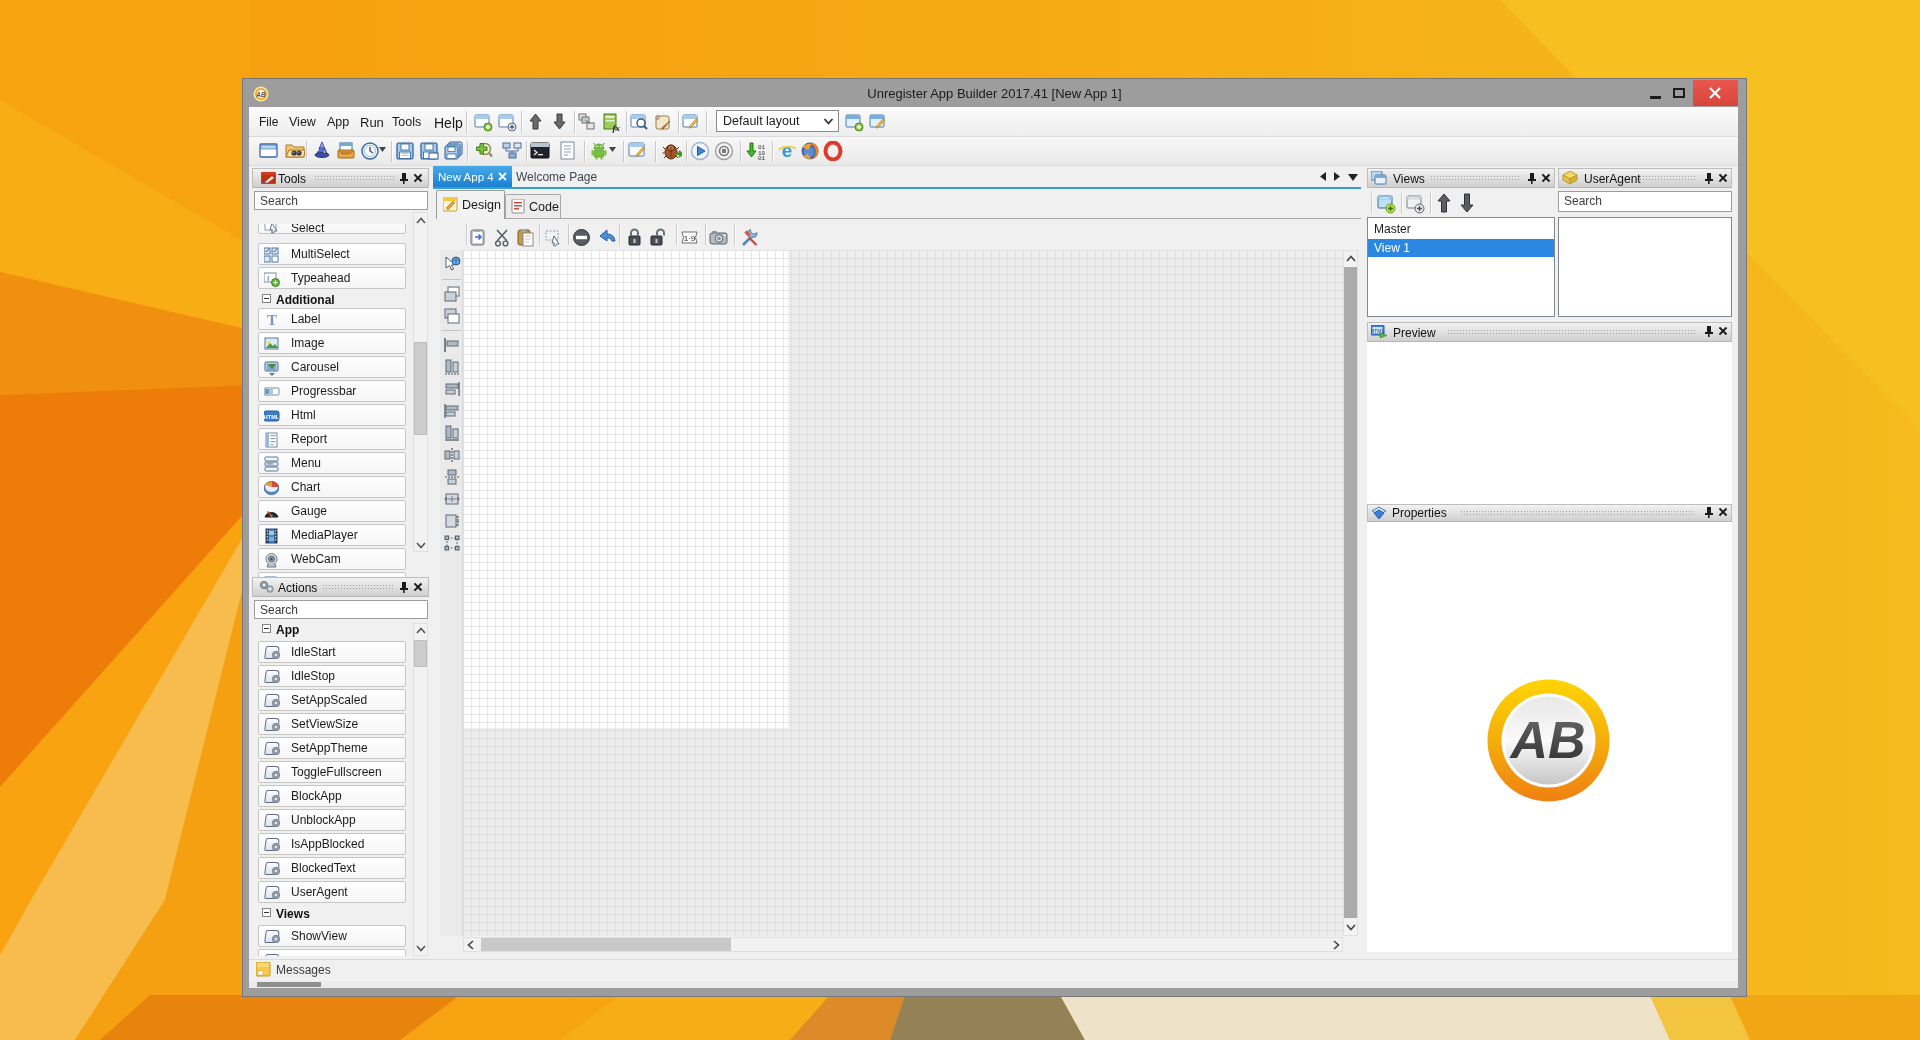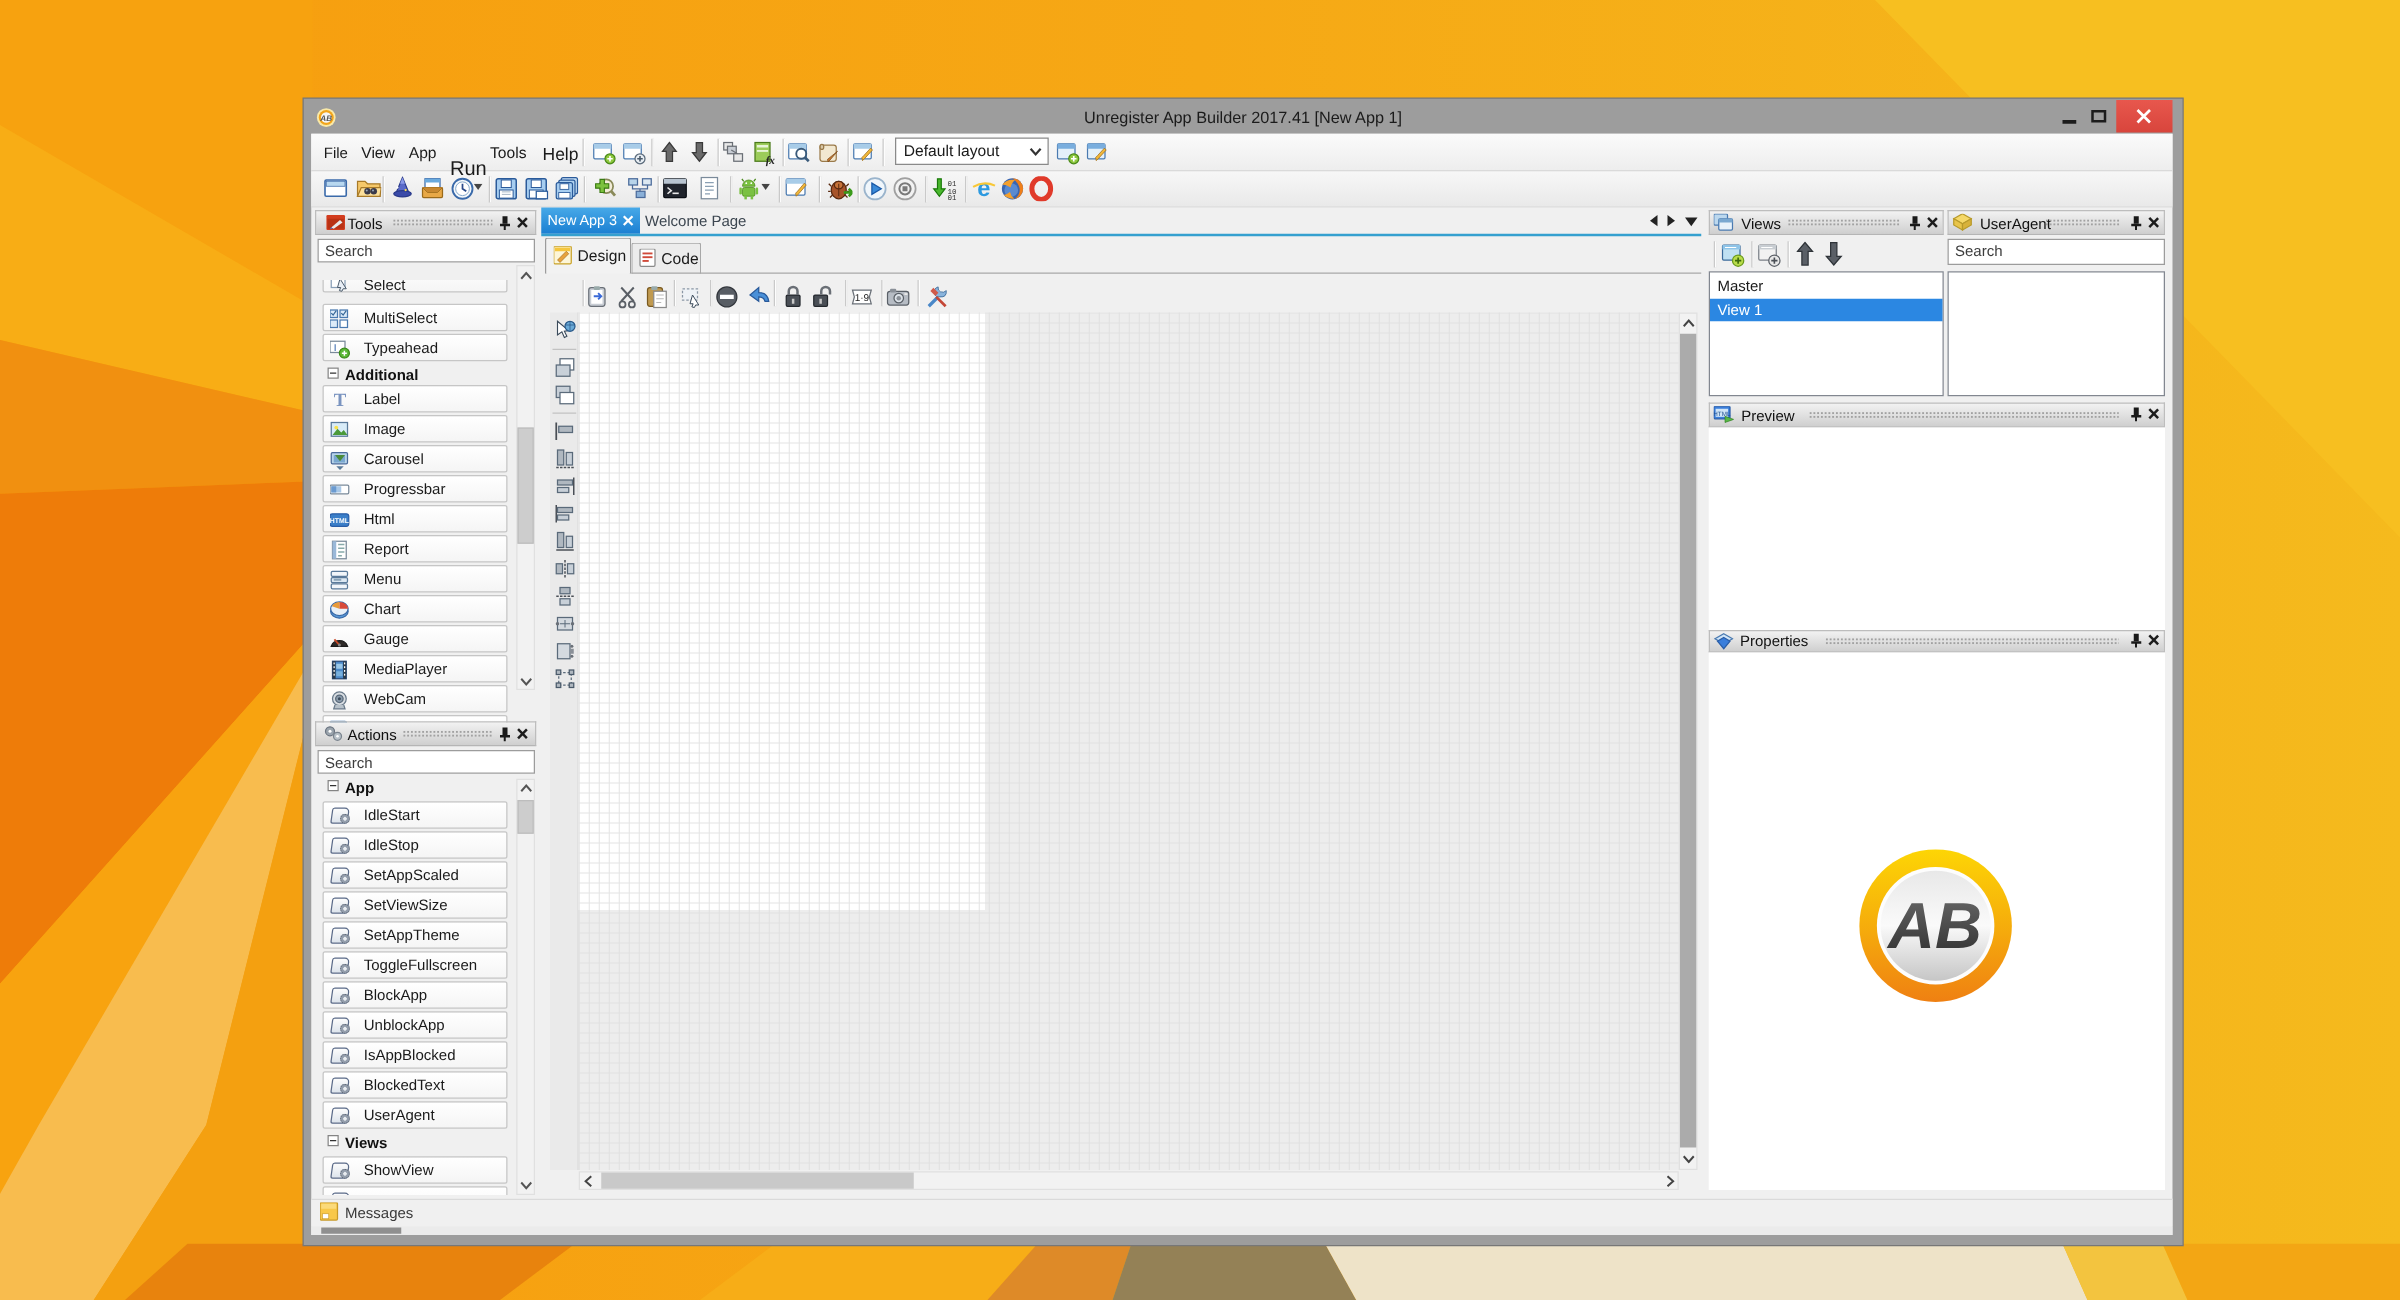--- a/index.html
+++ b/index.html
@@ -70,21 +70,21 @@
   </svg>
 
 <div class="a" style="left:249px;top:107px;width:1489px;height:881px;background:#f0f0f0"></div>
 
 <div class="a" style="left:249px;top:107px;width:1489px;height:30px;background:linear-gradient(#fbfbfb,#ededed)"></div>
 <div class="a" style="left:249px;top:137px;width:1489px;height:29px;background:linear-gradient(#f7f7f7,#e9e9e9);border-bottom:1px solid #dcdcdc;box-sizing:border-box"></div>
 <div class="a" style="left:249px;top:136px;width:1489px;height:1px;background:#dadada"></div>
 <div class="t" style="left:259px;top:115px;font-size:12px">File</div>
 <div class="t" style="left:289px;top:115px;font-size:12.5px">View</div>
 <div class="t" style="left:327px;top:115px;font-size:12.5px">App</div>
-<div class="t" style="left:360px;top:127px;font-size:16px">Run</div>
+<div class="t" style="left:360px;top:115px;font-size:13px">Run</div>
 <div class="t" style="left:392px;top:115px;font-size:12.5px">Tools</div>
 <div class="t" style="left:434px;top:115px;font-size:14px">Help</div>
 <div class="vsep" style="left:466px;top:111px;height:22px"></div>
 <div class="vsep" style="left:521px;top:111px;height:22px"></div>
 <div class="vsep" style="left:574px;top:111px;height:22px"></div>
 <div class="vsep" style="left:626px;top:111px;height:22px"></div>
 <div class="vsep" style="left:678px;top:111px;height:22px"></div>
 <div class="vsep" style="left:706px;top:111px;height:22px"></div>
 
 <div id="micons">
@@ -522,21 +522,21 @@
 <div class="scroll-tr" style="left:413px;top:623px;width:15px;height:333px"></div>
 <svg class="a" style="left:416px;top:627px" width="10" height="8">
     <path d="M1 6 L5 1.5 L9 6" stroke="#555" stroke-width="1.6" fill="none"></path>
   </svg>
 <svg class="a" style="left:416px;top:944px" width="10" height="8">
     <path d="M1 2 L5 6.5 L9 2" stroke="#555" stroke-width="1.6" fill="none"></path>
   </svg>
 <div class="a" style="left:414px;top:640px;width:13px;height:27px;background:#cdcdcd;border:1px solid #bdbdbd;box-sizing:border-box"></div>
 
 <div class="a" style="left:433px;top:166px;width:79px;height:21px;background:linear-gradient(#47a9e8,#1b7fd2)"></div>
-<div class="t" style="left:438px;top:171px;color:#fff;font-size:11.5px">New App 3</div>
+<div class="t" style="left:438px;top:171px;color:#fff;font-size:11.5px">New App 4</div>
 <svg class="a" style="left:497px;top:171px" width="11" height="11">
     <path d="M2 2 L9 9 M9 2 L2 9" stroke="#fff" stroke-width="1.8"></path>
   </svg>
 <div class="t" style="left:516px;top:170px;color:#3c4650">Welcome Page</div>
 <svg class="a" style="left:1320px;top:172px" width="40" height="10">
     <polygon points="6,0 6,9 0,4.5" fill="#222"></polygon>
     <polygon points="14,0 14,9 20,4.5" fill="#222"></polygon>
     <polygon points="28,2 38,2 33,9" fill="#222"></polygon>
   </svg>
 <div class="a" style="left:433px;top:187px;width:928px;height:2px;background:#35a0cf"></div>

